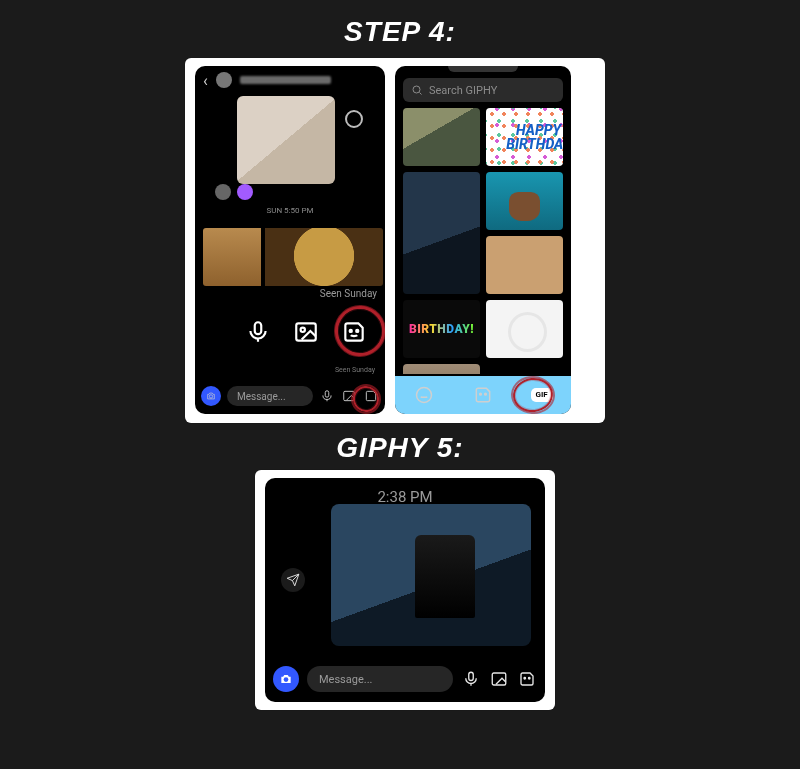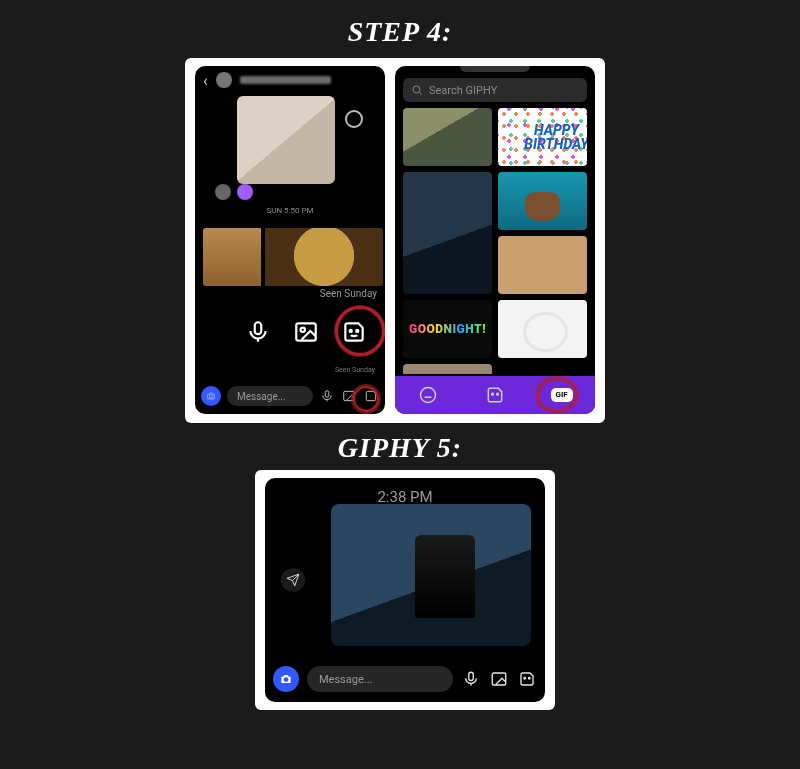--- a/index.html
+++ b/index.html
@@ -6,39 +6,39 @@
   body {
     width:800px; height:769px; background:#1b1b1b;
     font-family: -apple-system, Segoe UI, Roboto, Helvetica, Arial, sans-serif;
     color:#e6e6e6; overflow:hidden; position:relative;
   }
   .stage { position:relative; width:800px; height:769px; }
 
   
   .step-heading {
     position:absolute; left:0; right:0; text-align:center;
-    font-family: Liberation Serif, serif;
+    font-family: Liberation Sans, sans-serif;
     font-weight:900; font-style:italic; color:#fff; letter-spacing:1px;
     font-size:28px;
   }
   #step4 { top:16px; }
   #step5 { top:432px; }
 
   
   .card {
     position:absolute; background:#fff; border-radius:6px;
     box-shadow:0 0 0 1px rgba(0,0,0,.05);
   }
   .card-a { left:185px; top:58px;  width:420px; height:365px; }
   .card-b { left:255px; top:470px; width:300px; height:240px; }
 
   
   .phone { position:absolute; background:#000; border-radius:10px; overflow:hidden; }
   .ph-left  { left:10px;  top:8px;  width:190px; height:348px; }
-  .ph-right { left:210px; top:8px;  width:200px; height:348px; }
+  .ph-right { left:210px; top:8px;  width:176px; height:348px; }
   .ph-step5 { left:10px;  top:8px;  width:280px; height:224px; }
 
   
   .ph-left .chat-header { display:flex; align-items:center; gap:8px; padding:5px 8px; height:28px; }
   .ph-left .chat-header .arrow { color:#d0d0d0; font-size:16px; }
   .ph-left .chat-header .av { width:16px; height:16px; border-radius:50%; background:#777; }
   .ph-left .chat-header .name { flex:1; height:8px; background:#6a6a6a; border-radius:2px; filter:blur(1px); }
 
   
   .ph-left .bubble-photo {
@@ -118,21 +118,21 @@
   .t-gn .gn-text{font-size:12px;font-weight:900;
       background:linear-gradient(90deg,#ff2aa1,#ffda2a,#2aa1ff,#7dff2a);
       -webkit-background-clip:text;color:transparent;letter-spacing:.5px;}
   .t-blank { background:#f4f4f4; }
   .t-blank::after{content:"";position:absolute;left:28%;top:20%;width:44%;height:60%;border:3px solid #e6e6e6;border-radius:50%;}
   .t-upper{ background:linear-gradient(#a08c76,#6b5a46);}
 
   .picker-tabs {
     position:absolute; left:0; right:0; bottom:0; height:38px;
     display:flex; align-items:center; justify-content:space-around;
-    background:#6d28d9;
+    background:#7dd3fc;
   }
   .picker-tabs .tab { width:26px;height:26px; display:flex;align-items:center;justify-content:center; border-radius:6px;}
   .picker-tabs svg{stroke:#cfcfcf;fill:none;stroke-width:1.8;}
   .picker-tabs .gif-pill{ font-size:8px; font-weight:700; color:#000; background:#fff; padding:3px 5px; border-radius:5px; line-height:1;}
 
   
   .ph-step5 .ts { position:absolute; top:10px; left:0; right:0; text-align:center; color:#9a9a9a; font-size:15px;}
   .ph-step5 .gif-msg {
     position:absolute; top:26px; right:14px; width:200px; height:142px;
     background:linear-gradient(160deg,#2a4660 0 55%,#0e1a26 55% 100%);
@@ -263,21 +263,21 @@
 
       <div class="gif-grid">
         <div class="tile t-kratos"></div>
         <div class="tile t-bd">
           <span class="txt">HAPPY BIRTHDAY</span>
         </div>
         <div class="tile t-door"></div>
         <div class="tile t-dog"></div>
         <div class="tile t-cat"></div>
         <div class="tile t-gn">
-          <span class="gn-text">GOODNIGHT!</span>
+          <span class="gn-text">BIRTHDAY!</span>
         </div>
         <div class="tile t-blank"></div>
         <div class="tile t-upper"></div>
       </div>
 
       <div class="picker-tabs">
         <span class="tab">
           <svg width="20" height="20" viewBox="0 0 24 24">
               <circle cx="12" cy="12" r="9"></circle>
               <path d="M8 14c1 1 7 1 8 0M9 10h.01M15 10h.01"></path>

